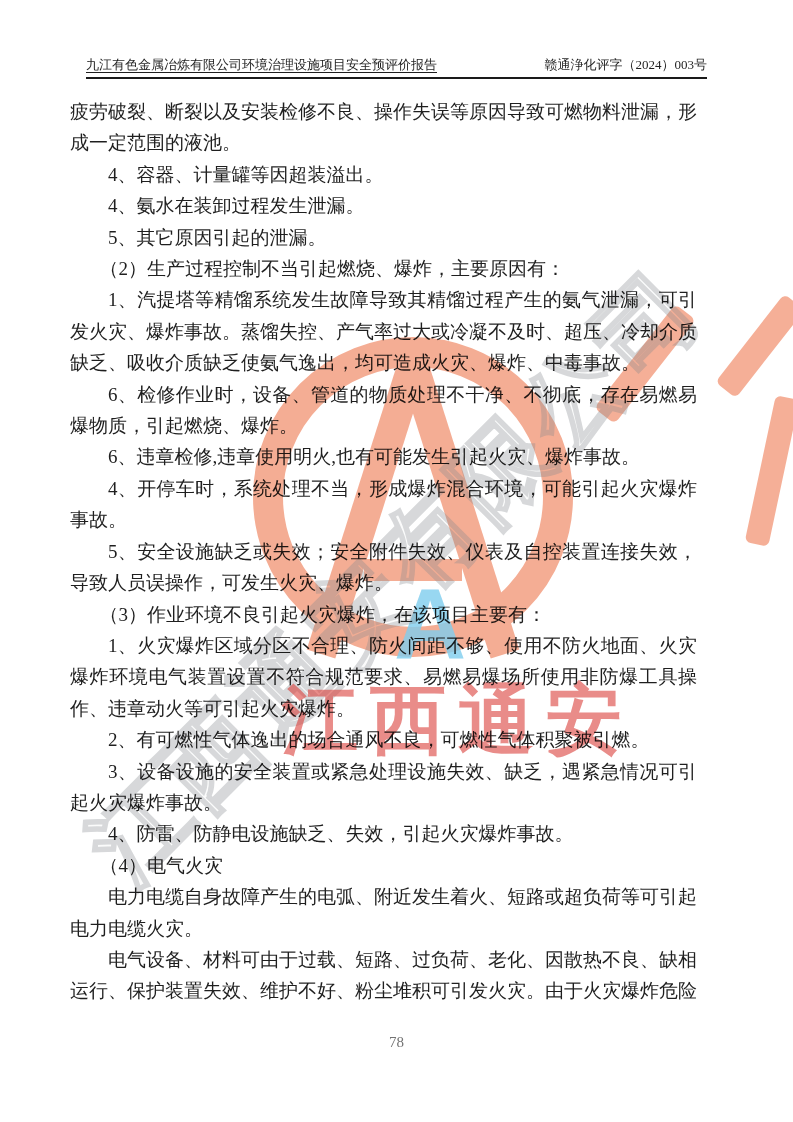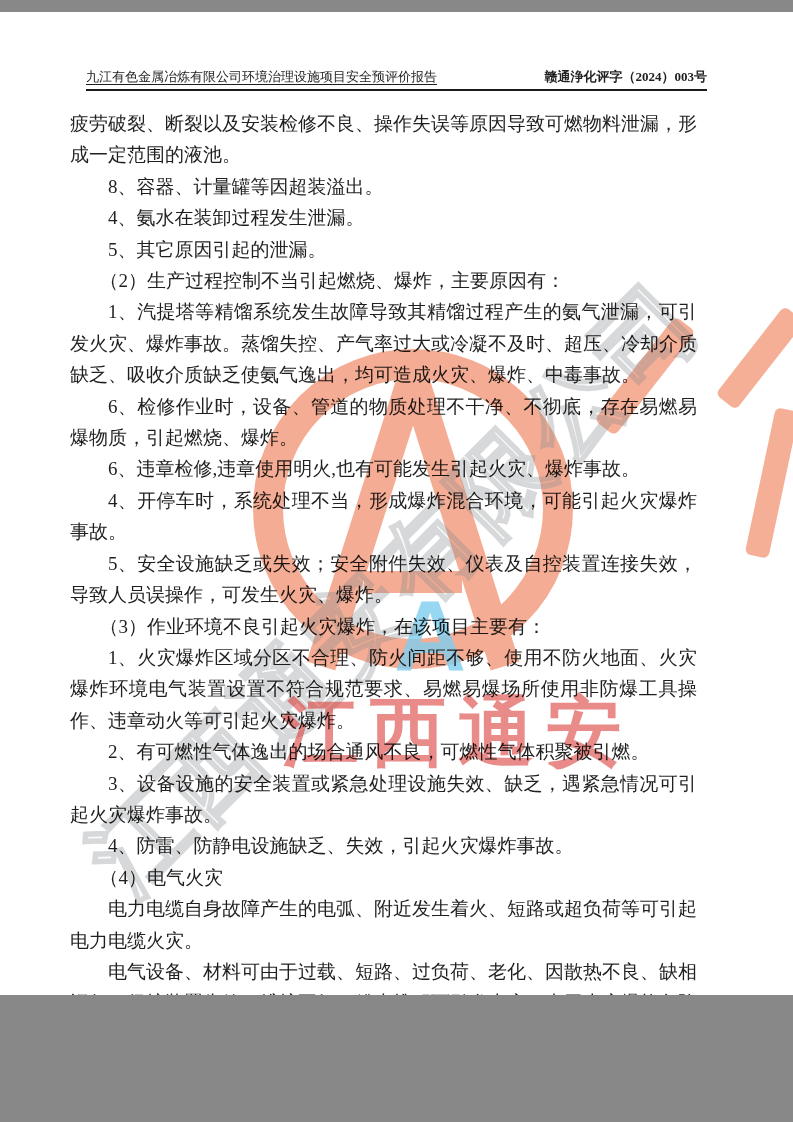--- a/index.html
+++ b/index.html
@@ -1,35 +1,35 @@
 <!DOCTYPE html>
 <html><head>
 <meta charset="utf-8">
 <style>
   html,body{margin:0;padding:0;background:#888;}
   .page{
     position:relative;
-    width:793px;height:983px;
-    margin:12px auto;
+    width:793px;height:1122px;
+    margin:0 auto;
     background:#ffffff;
     overflow:hidden;
     font-family:"Liberation Serif","DejaVu Serif",serif;
     color:#1f1f1f;
   }
   
   .header{
     position:absolute;left:86px;right:86px;top:56px;
     display:flex;justify-content:space-between;align-items:flex-end;
     border-bottom:2px solid #1a1a1a;
     padding-bottom:3px;
     font-size:13px;
     white-space:nowrap;
   }
   .header .h-left{text-decoration:underline;text-underline-offset:3px;}
-  .header .h-right{font-weight:bold;}
+  .header .h-right{font-weight:normal;}
   
   .content{
     position:absolute;left:70px;top:96px;width:627px;
     z-index:1;
   }
   .para{
     margin:0;
     font-size:19px;
     line-height:31.4px;
     text-align:justify;
@@ -84,21 +84,21 @@
 
 <div class="page">
 
   <div class="header">
     <span class="h-left">九江有色金属冶炼有限公司环境治理设施项目安全预评价报告</span>
     <span class="h-right">赣通浄化评字（2024）003号</span>
   </div>
 
   <div class="content">
       <p class="para no-indent">疲劳破裂、断裂以及安装检修不良、操作失误等原因导致可燃物料泄漏，形成一定范围的液池。</p>
-      <p class="para">8、容器、计量罐等因超装溢出。</p>
+      <p class="para">4、容器、计量罐等因超装溢出。</p>
       <p class="para">4、氨水在装卸过程发生泄漏。</p>
       <p class="para">5、其它原因引起的泄漏。</p>
       <p class="para paren-indent">（2）生产过程控制不当引起燃烧、爆炸，主要原因有：</p>
       <p class="para">1、汽提塔等精馏系统发生故障导致其精馏过程产生的氨气泄漏，可引发火灾、爆炸事故。蒸馏失控、产气率过大或冷凝不及时、超压、冷却介质缺乏、吸收介质缺乏使氨气逸出，均可造成火灾、爆炸、中毒事故。</p>
       <p class="para">6、检修作业时，设备、管道的物质处理不干净、不彻底，存在易燃易爆物质，引起燃烧、爆炸。</p>
       <p class="para">6、违章检修,违章使用明火,也有可能发生引起火灾、爆炸事故。</p>
       <p class="para">4、开停车时，系统处理不当，形成爆炸混合环境，可能引起火灾爆炸事故。</p>
       <p class="para">5、安全设施缺乏或失效；安全附件失效、仪表及自控装置连接失效，导致人员误操作，可发生火灾、爆炸。</p>
       <p class="para paren-indent">（3）作业环境不良引起火灾爆炸，在该项目主要有：</p>
       <p class="para">1、火灾爆炸区域分区不合理、防火间距不够、使用不防火地面、火灾爆炸环境电气装置设置不符合规范要求、易燃易爆场所使用非防爆工具操作、违章动火等可引起火灾爆炸。</p>

